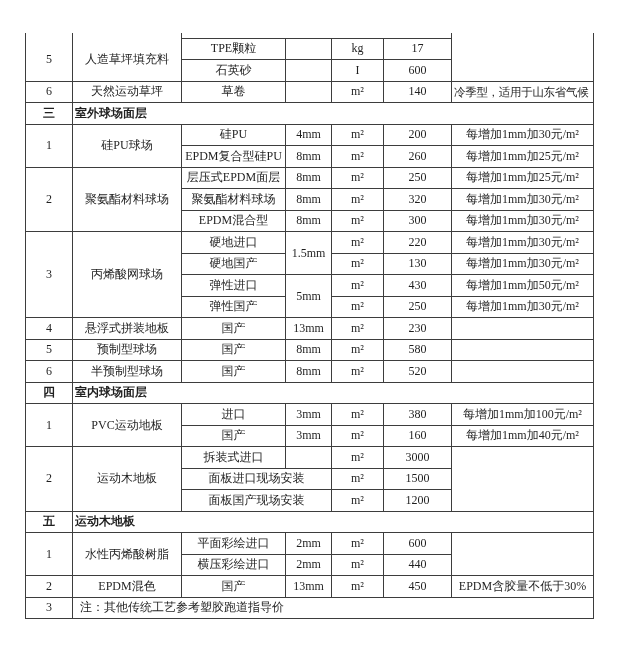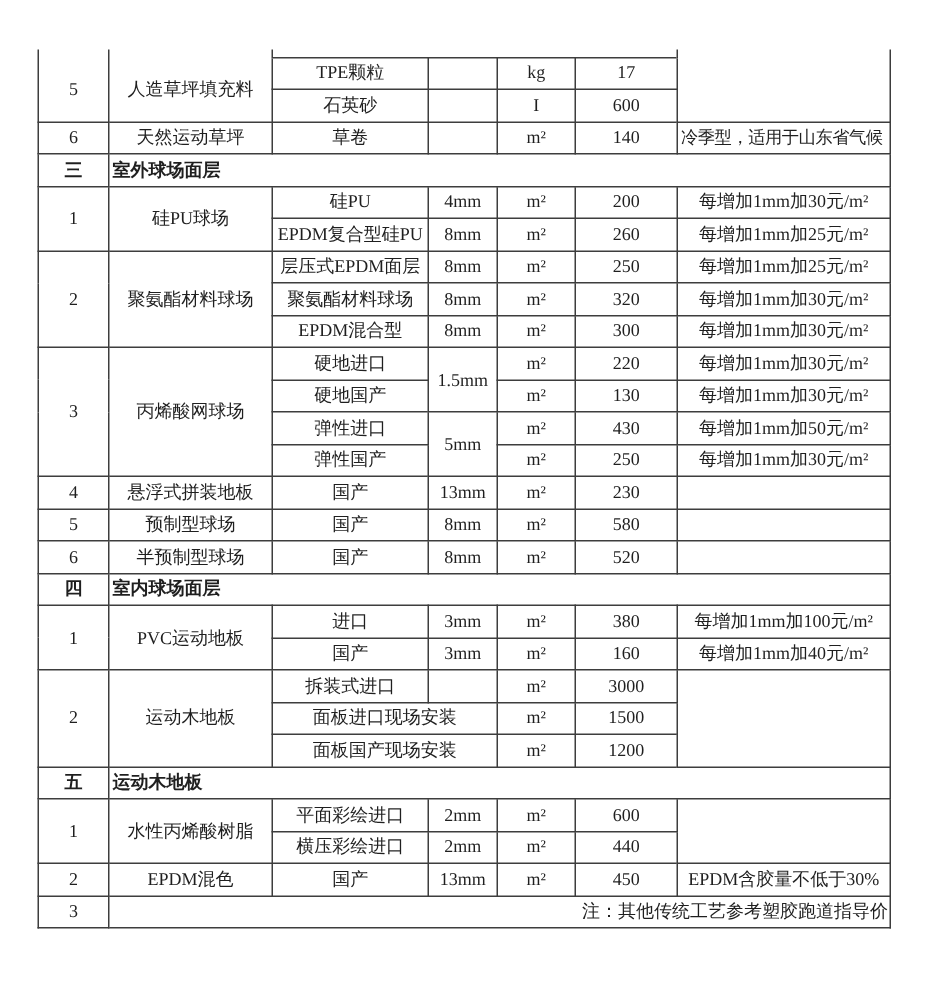--- a/index.html
+++ b/index.html
@@ -11,21 +11,21 @@
      text-align:center;vertical-align:middle;padding:0 1px;
      white-space:nowrap;overflow:hidden;}
   tr{height:21.5px;}
   tr.spacer{height:5px;}
   tr.spacer td{border:none;padding:0;}
   tr.spacer td.v-lr{border-left:1px solid #3d3d3d;border-right:1px solid #3d3d3d;}
   tr.spacer td.v-r{border-right:1px solid #3d3d3d;}
   td.noTop{border-top:none;}
   td.sec{font-family:"Liberation Sans","DejaVu Sans",sans-serif;font-weight:bold;font-size:12px;}
   td.secleft{text-align:left;padding-left:2px;}
-  td.leftpad{text-align:right;padding-left:7px;}
+  td.leftpad{text-align:left;padding-left:7px;}
   td.left{text-align:left;padding-left:2px;}
   td.tight{font-size:11.5px;letter-spacing:-0.3px;}
 </style>
 </head>
 <body>
 
 <div class="table-wrap">
   <table>
     <colgroup>
       <col style="width:47px">

